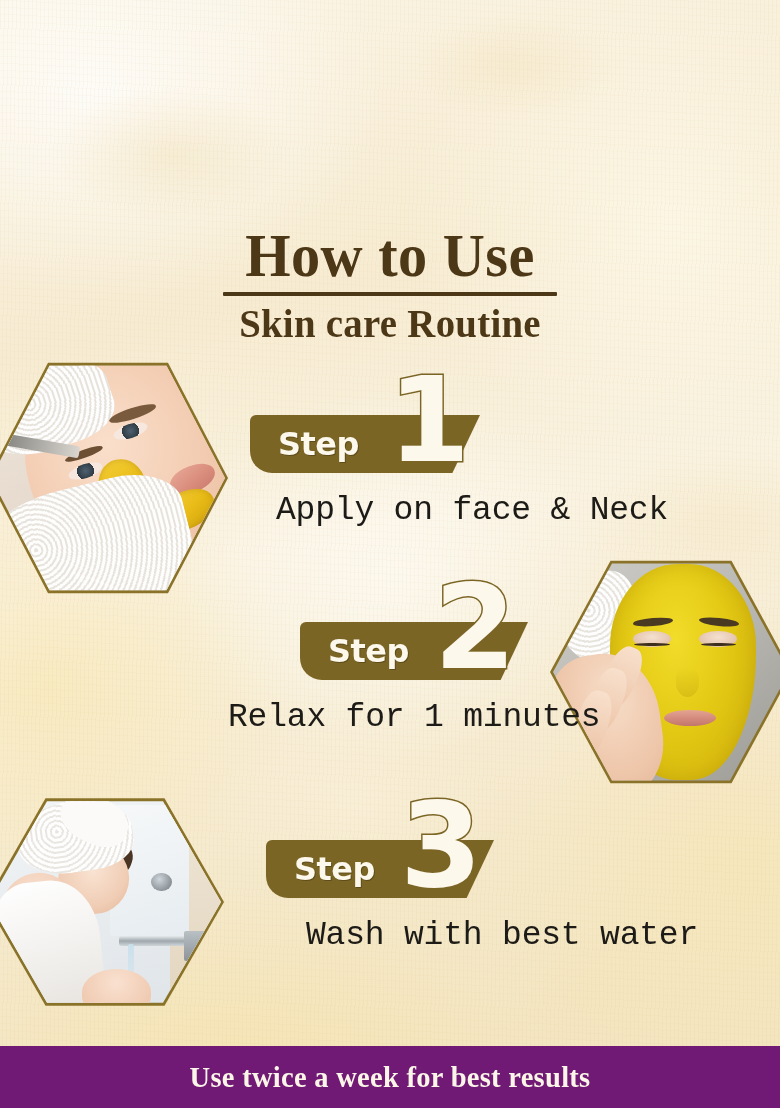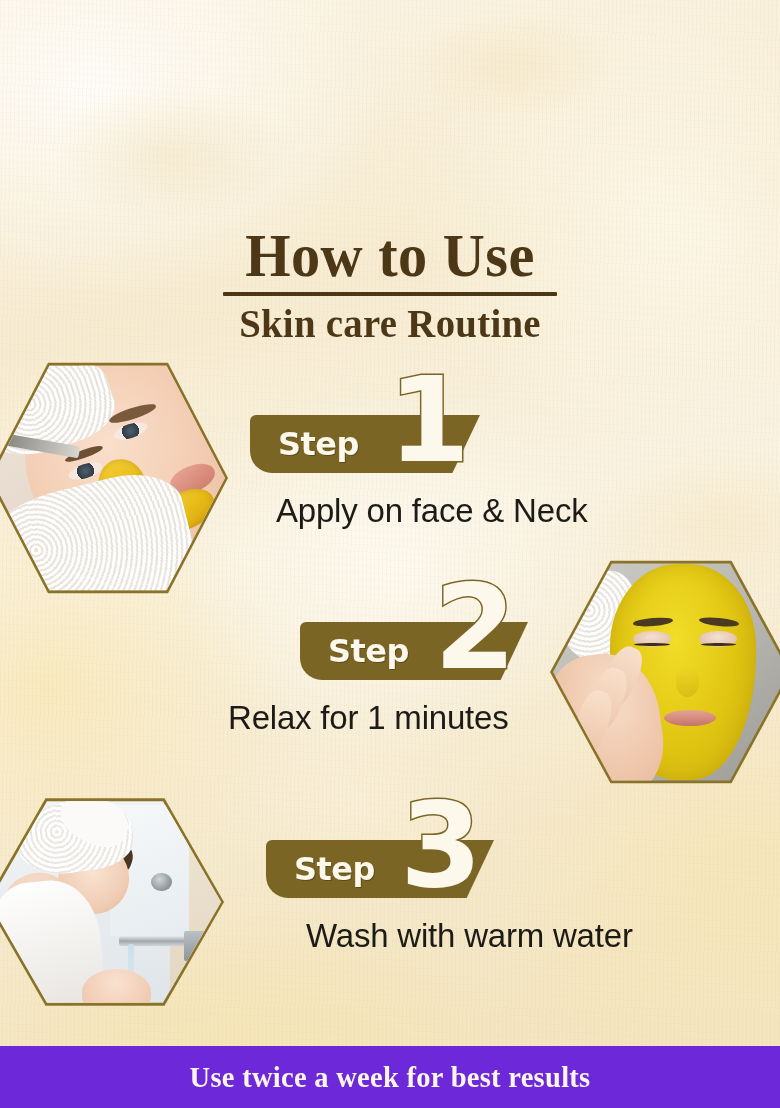--- a/index.html
+++ b/index.html
@@ -421,35 +421,35 @@
     font-weight: bold;
     font-size: 118px;
     line-height: 1;
     color: #fdf8ec;
     -webkit-text-stroke: 3px #7b6525;
     paint-order: stroke fill;
     letter-spacing: -2px;
   }
   .step-desc {
     position: absolute;
-    font-family: Liberation Sans, sans-serif;
+    font-family: Liberation Mono, monospace;
     font-size: 33px;
     color: #1d1b17;
     letter-spacing: -0.2px;
     white-space: nowrap;
   }
 
   
   .footer-banner {
     position: absolute;
     left: 0;
     bottom: 0;
     width: 780px;
     height: 62px;
-    background: #6d28d9;
+    background: #701a75;
     display: flex;
     align-items: center;
     justify-content: center;
   }
   .footer-text {
     font-family: "Liberation Serif", "DejaVu Serif", serif;
     font-weight: bold;
     font-size: 30px;
     color: #fbf6e8;
     letter-spacing: 0.3px;
@@ -557,20 +557,20 @@
   </div>
 
   <div class="step-row" style="left:266px; top:840px; width:470px;">
     <div class="badge-wrap" style="width:228px;">
       <div class="badge" style="width:228px;"></div>
       <div class="badge-inner">
         <span class="step-word">Step</span>
       </div>
       <div class="step-num" style="left:134px; top:-54px;">3</div>
     </div>
-    <div class="step-desc" style="left:40px; top:77px;">Wash with warm water</div>
+    <div class="step-desc" style="left:40px; top:77px;">Wash with best water</div>
   </div>
 
   <div class="footer-banner">
     <span class="footer-text">Use twice a week for best results</span>
   </div>
 
 </div>
 
 </body></html>

